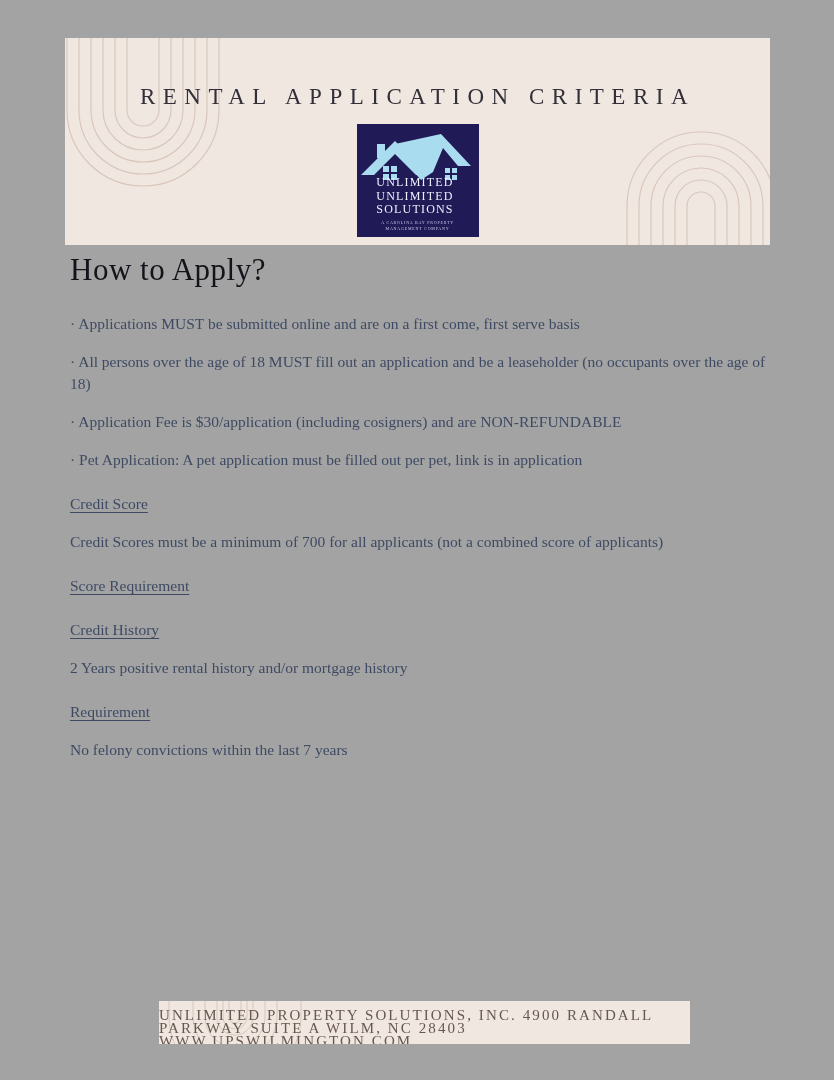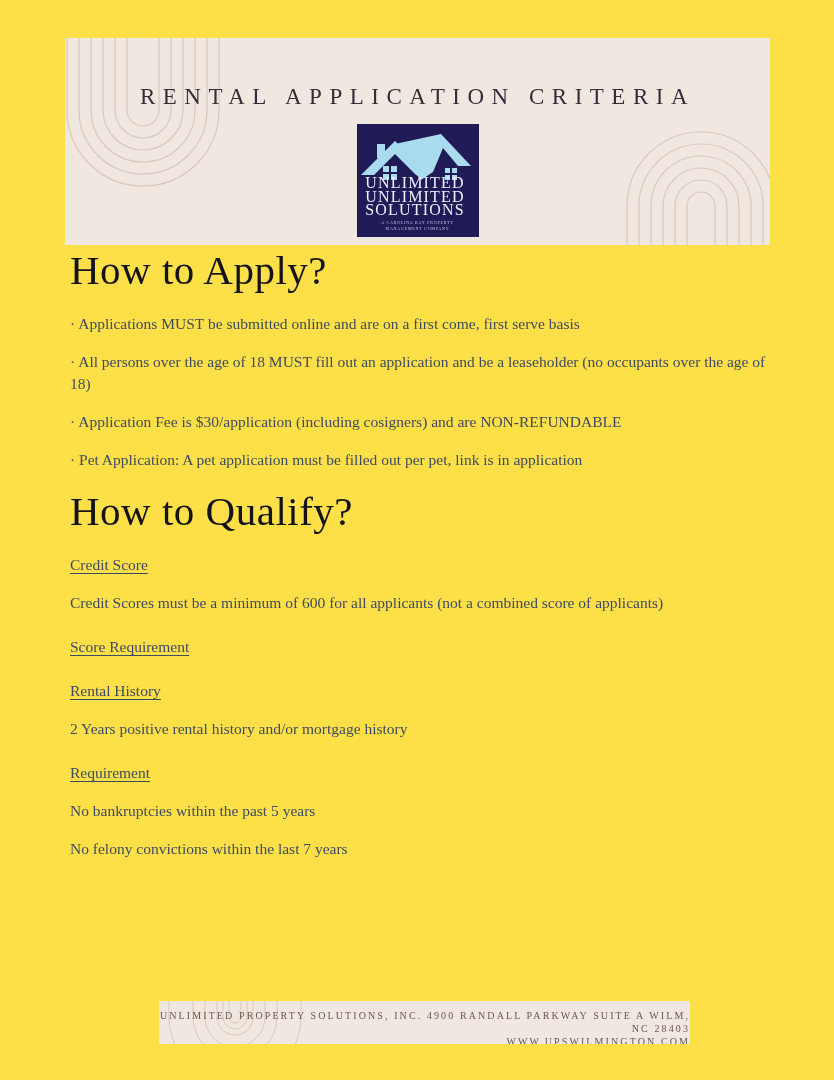--- a/index.html
+++ b/index.html
@@ -1,19 +1,19 @@
 <!DOCTYPE html>
 <html><head>
 <meta charset="utf-8">
 <style>
   html,body{margin:0;padding:0;background:#ffffff;}
   .page{
     position:relative;
     width:834px;height:1080px;
-    background:#fde047;
+    background:#a3a3a3;
     font-family:"Liberation Serif","DejaVu Serif",serif;
     overflow:hidden;
   }
   
   .band{
     position:absolute;left:65px;top:38px;width:705px;height:207px;
     background:#f1e7e1;overflow:hidden;
   }
   .arcs{position:absolute;pointer-events:none;}
   .arcs-tl{left:-4px;top:0;}
@@ -26,58 +26,58 @@
     white-space:nowrap;
   }
   .logo{
     position:absolute;left:50%;top:86px;transform:translateX(-50%);
     width:122px;height:113px;background:#201a57;
   }
   .logo-roofs{position:absolute;left:0;top:4px;width:122px;height:52px;}
   .logo-name{
     position:absolute;left:0;right:5px;top:52px;
     text-align:center;color:#eef0fb;
-    font-size:16px;line-height:13.5px;letter-spacing:1.2px;
+    font-size:12px;line-height:13.5px;letter-spacing:1.2px;
   }
   .logo-tagline{
     position:absolute;left:0;right:0;top:96px;
     text-align:center;color:#c9cdea;
     font-size:4px;line-height:6px;letter-spacing:0.8px;
   }
   
   .content{
     position:absolute;left:70px;top:252px;width:697px;
     color:#3e4a63;font-size:15.5px;line-height:22px;
   }
   .section-heading{
     font-family:"Liberation Serif","DejaVu Serif",serif;
-    font-size:41px;line-height:36px;
+    font-size:31px;line-height:36px;
     color:#15131a;font-weight:500;
     margin:0 0 25px 0;letter-spacing:0.5px;
   }
   .qualify-heading{margin-top:22px;}
   .para{margin:7px 0 16px 0;}
   .justify{text-align:justify;}
   .subhead{
     margin:22px 0 16px 0;
     text-decoration:underline;
     text-underline-offset:3px;
     font-weight:500;
   }
   
   .footer-band{
     position:absolute;left:159px;top:1001px;width:531px;height:43px;
     background:#f1e7e1;overflow:hidden;
   }
   .arcs-footer{left:6px;top:0;}
   .footer-text{
     position:relative;
-    padding-top:8px;text-align:right;
+    padding-top:8px;text-align:left;
     color:#66584f;
-    font-size:10px;line-height:13px;letter-spacing:2.1px;
+    font-size:15px;line-height:13px;letter-spacing:2.1px;
   }
 </style>
 </head>
 <body>
 
 <div class="page">
 
   <div class="band">
 
     <svg class="arcs arcs-tl" width="170" height="160" viewBox="0 0 170 160">
@@ -134,32 +134,30 @@
 
   <div class="content">
 
     <h1 class="section-heading">How to Apply?</h1>
 
     <p class="para">· Applications MUST be submitted online and are on a first come, first serve basis</p>
     <p class="para">· All persons over the age of 18 MUST fill out an application and be a leaseholder (no occupants over the age of 18)</p>
     <p class="para">· Application Fee is $30/application (including cosigners) and are NON-REFUNDABLE</p>
     <p class="para">· Pet Application: A pet application must be filled out per pet, link is in application</p>
 
-    <h1 class="section-heading qualify-heading">How to Qualify?</h1>
 
     <p class="para subhead">Credit Score</p>
-    <p class="para">Credit Scores must be a minimum of 600 for all applicants (not a combined score of applicants)</p>
+    <p class="para">Credit Scores must be a minimum of 700 for all applicants (not a combined score of applicants)</p>
 
     <p class="para subhead">Score Requirement</p>
 
-    <p class="para subhead">Rental History</p>
+    <p class="para subhead">Credit History</p>
     <p class="para">2 Years positive rental history and/or mortgage history</p>
 
     <p class="para subhead">Requirement</p>
-    <p class="para">No bankruptcies within the past 5 years</p>
     <p class="para">No felony convictions within the last 7 years</p>
   </div>
 
   <div class="footer-band">
     <svg class="arcs arcs-footer" width="140" height="43" viewBox="0 0 140 43">
       <g fill="none" stroke="#d9c7bc" stroke-width="1">
         <path d="M64,0 L64,16 A6,6 0 0 0 76,16 L76,0"></path>
         <path d="M58,0 L58,16 A12,12 0 0 0 82,16 L82,0"></path>
         <path d="M52,0 L52,16 A18,18 0 0 0 88,16 L88,0"></path>
         <path d="M40,0 L40,16 A30,30 0 0 0 100,16 L100,0"></path>

